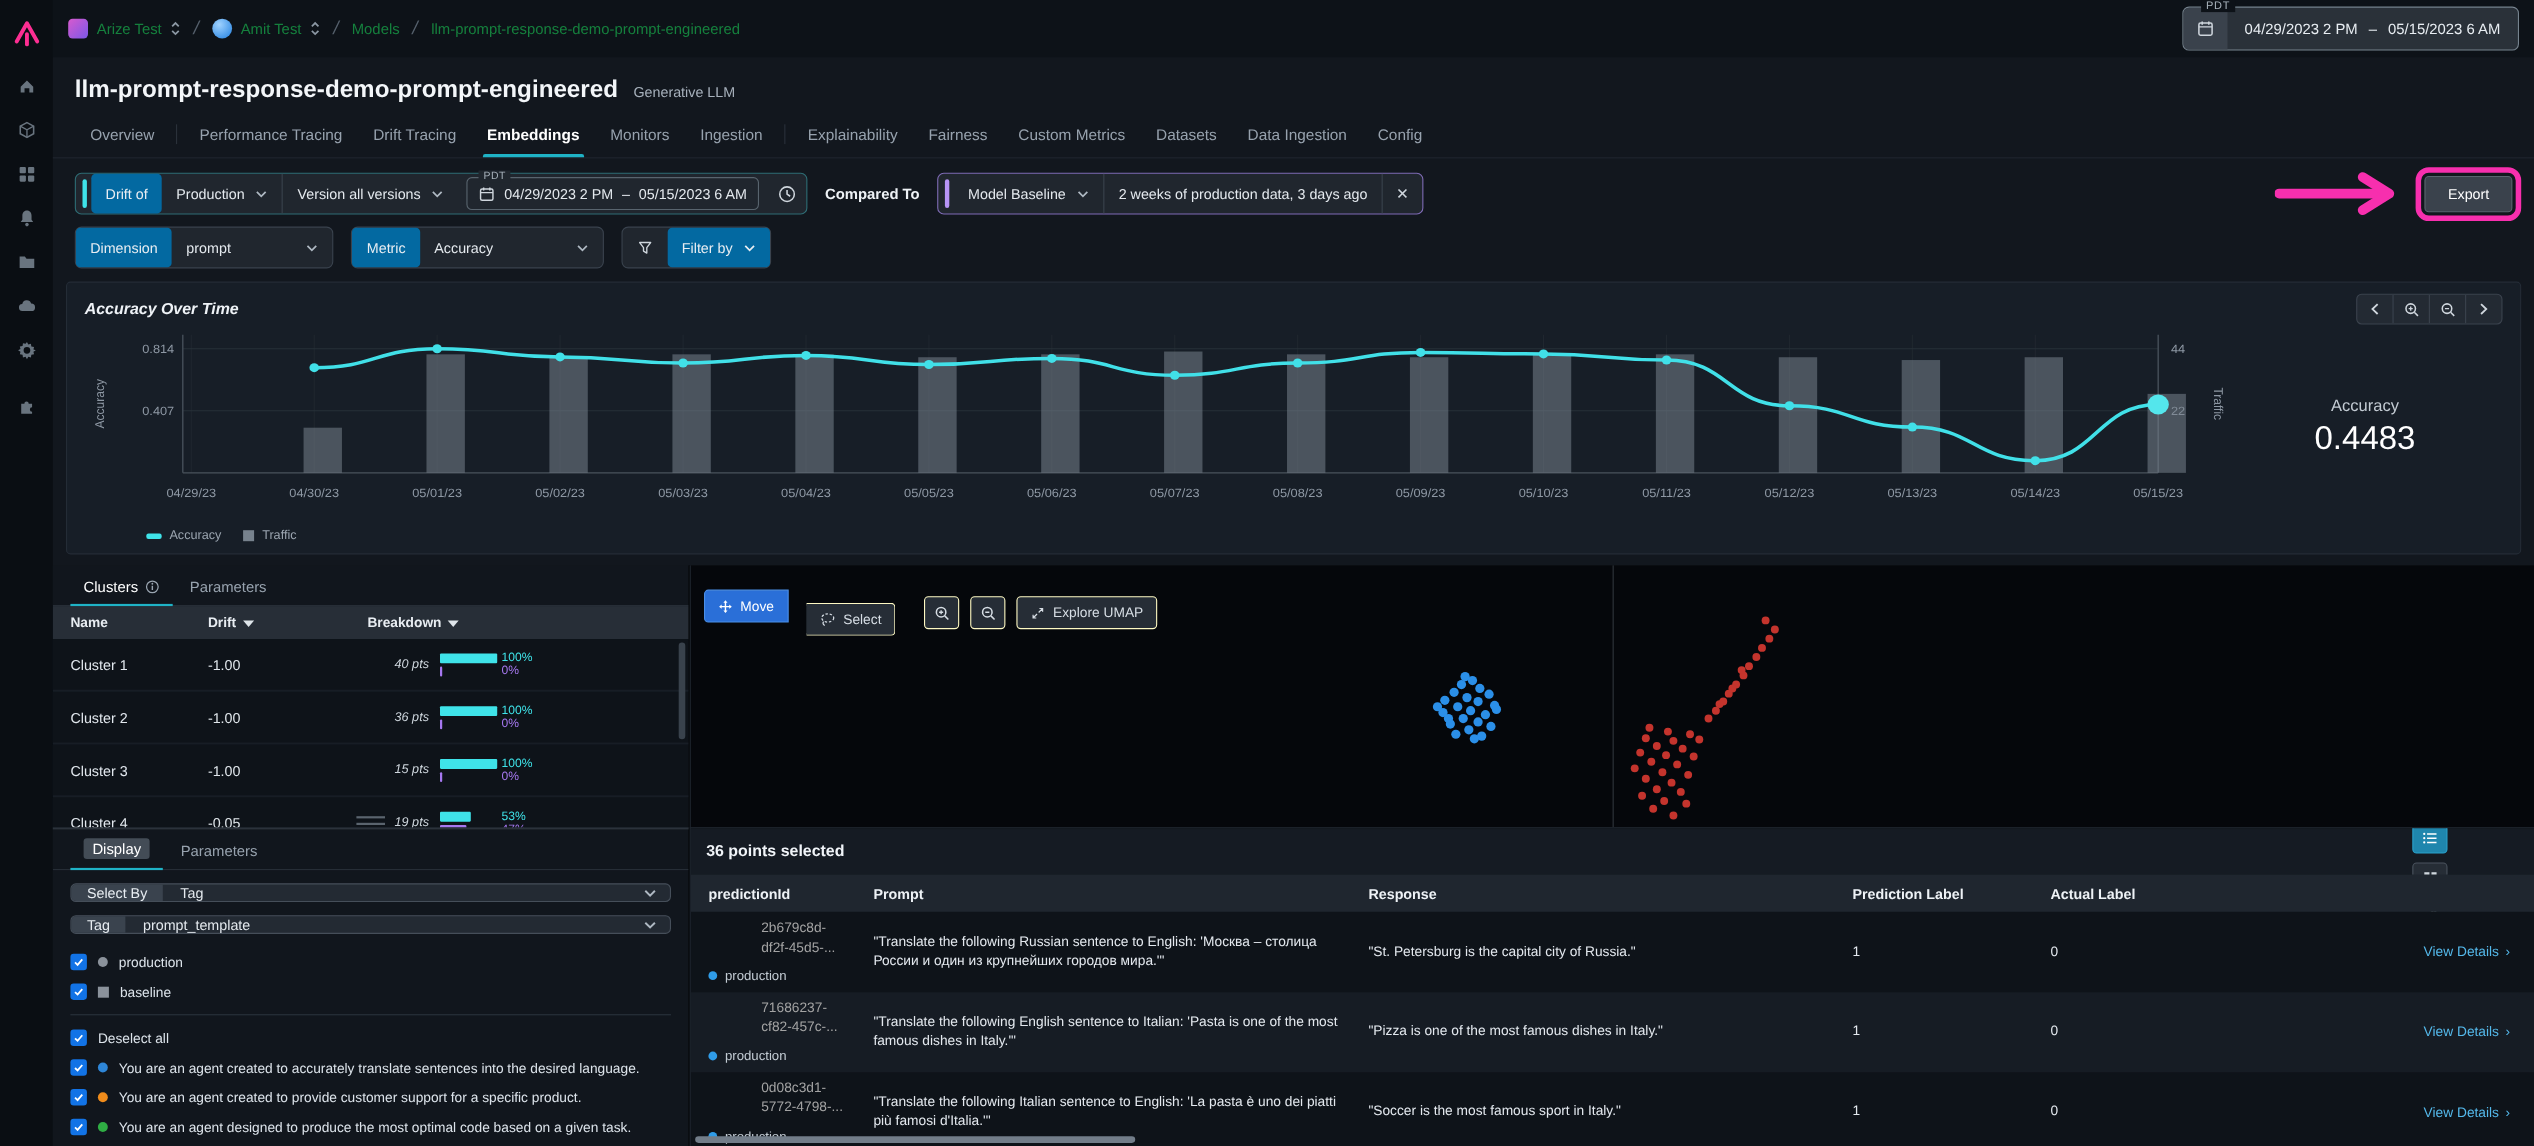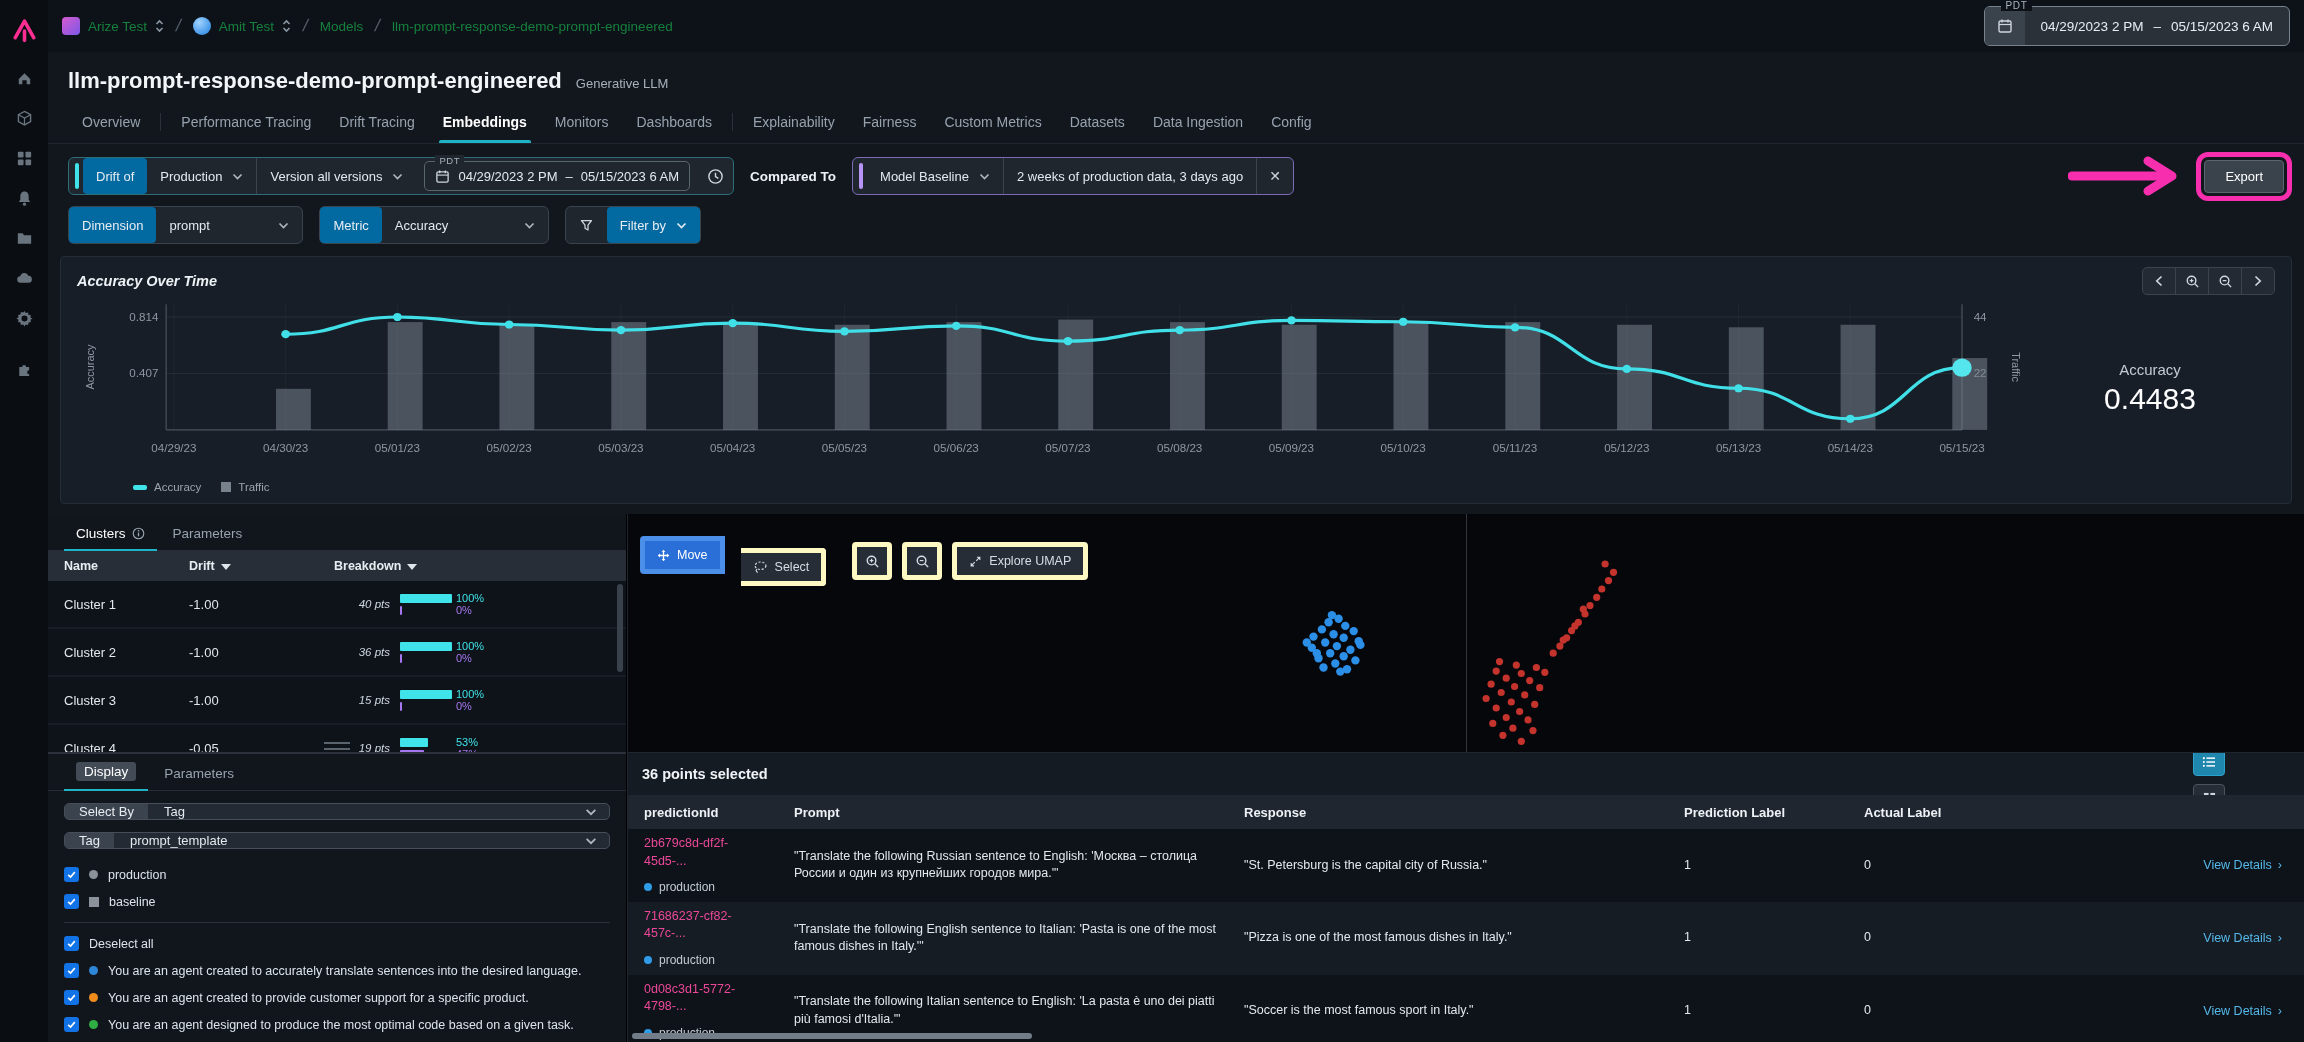--- a/index.html
+++ b/index.html
@@ -111,38 +111,38 @@
   .swatch-dot{width:9px;height:9px;border-radius:50%;flex-shrink:0;}
   .swatch-square{width:10px;height:10px;flex-shrink:0;}
   .check-label{font-size:12.5px;color:#dce3ea;}
   .check-div{border-top:1px solid #2a323c;margin:7px 0;}
   
   .umap{height:238px;position:relative;background:#05070b;border-left:1px solid #20262e;flex-shrink:0;}
   .umap svg.scatter{position:absolute;inset:0;width:100%;height:100%;}
   .umap-divider{position:absolute;left:50%;top:0;bottom:0;width:1px;background:#30363d;}
   .umap-toolbar{position:absolute;left:12px;top:22px;display:flex;align-items:center;gap:10px;}
   .seg-pair{display:flex;}
-  .u-btn{display:flex;align-items:center;gap:7px;height:28px;padding:0 12px;font-size:12.5px;color:#d6dde4;background:#262d36;border:5px solid #fef9c3;border-radius:4px;cursor:pointer;}
+  .u-btn{display:flex;align-items:center;gap:7px;height:28px;padding:0 12px;font-size:12.5px;color:#d6dde4;background:#262d36;border:1px solid #fef9c3;border-radius:4px;cursor:pointer;}
   .u-btn.move{background:#2a6fd8;border-color:#4b8fe8;color:#fff;border-radius:4px 0 0 4px;}
   .u-btn.select{border-radius:0 4px 4px 0;border-left:none;}
   .u-btn.square{width:30px;padding:0;justify-content:center;}
   
   .points-panel{flex:1;display:flex;flex-direction:column;min-height:0;background:#0e1319;border-left:1px solid #20262e;border-top:1px solid #20262e;position:relative;overflow:hidden;}
   .pp-head{height:42px;background:#151b23;display:flex;align-items:center;justify-content:space-between;padding:0 14px;flex-shrink:0;}
   .pp-title{font-size:14.5px;font-weight:bold;color:#f0f4f8;}
   .pp-actions{display:flex;align-items:center;gap:8px;flex-direction:column;}
   .dl-btn{display:flex;align-items:center;gap:8px;height:28px;padding:0 12px;font-size:12px;color:#dfe5ea;background:#262d36;border:1px solid #4a535e;border-radius:4px;cursor:pointer;}
   .vt-btn{width:30px;height:27px;display:flex;align-items:center;justify-content:center;background:#262d36;border:1px solid #4a535e;border-radius:4px;color:#cfd6dd;cursor:pointer;}
   .vt-btn.active{background:#1f86ad;border-color:#2ba2cc;color:#fff;}
   .pp-close{margin-left:6px;font-size:15px;color:#c6cdd4;cursor:pointer;padding:0 4px;}
   .pp-cols{display:grid;grid-template-columns:150px 450px 440px 180px 175px 1fr;align-items:center;height:34px;padding:0 16px;background:#1f262f;font-size:13px;font-weight:bold;color:#eef2f6;flex-shrink:0;}
   .prow{display:grid;grid-template-columns:150px 450px 440px 180px 175px 1fr;align-items:center;min-height:58px;padding:6px 16px;font-size:12.5px;color:#e3e8ee;}
   .prow:nth-child(odd){background:#0e1319;}
   .prow:nth-child(even){background:#161c24;}
-  .pid{color:#ec4899;margin-bottom:9px;}
+  .pid{color:#a3a3a3;margin-bottom:9px;margin-left:48px;}
   .ptag{display:flex;align-items:center;gap:7px;color:#c3ccd4;font-size:12px;}
   .ptag .dot{width:8px;height:8px;border-radius:50%;background:#2f9ce8;}
   .pcell{padding-right:24px;line-height:1.4;}
   .pdetails{text-align:right;color:#54b8ea;cursor:pointer;white-space:nowrap;padding-right:6px;}
   .pdetails .chev2{margin-left:6px;}
   .h-scroll{position:absolute;bottom:3px;left:4px;width:400px;height:6px;border-radius:3px;background:#727d89;}
   
   .anno-arrow{display:flex;align-items:center;}
 </style>
 </head>
@@ -262,21 +262,21 @@
       <span class="page-sub">Generative LLM</span>
     </div>
 
     <nav class="tabs" id="model-tabs">
         <div class="tab">Overview</div>
         <div class="tab-sep"></div>
         <div class="tab">Performance Tracing</div>
         <div class="tab">Drift Tracing</div>
         <div class="tab active">Embeddings</div>
         <div class="tab">Monitors</div>
-        <div class="tab">Dashboards</div>
+        <div class="tab">Ingestion</div>
         <div class="tab-sep"></div>
         <div class="tab">Explainability</div>
         <div class="tab">Fairness</div>
         <div class="tab">Custom Metrics</div>
         <div class="tab">Datasets</div>
         <div class="tab">Data Ingestion</div>
         <div class="tab">Config</div>
       </nav>
 
     <div class="filterbar">

